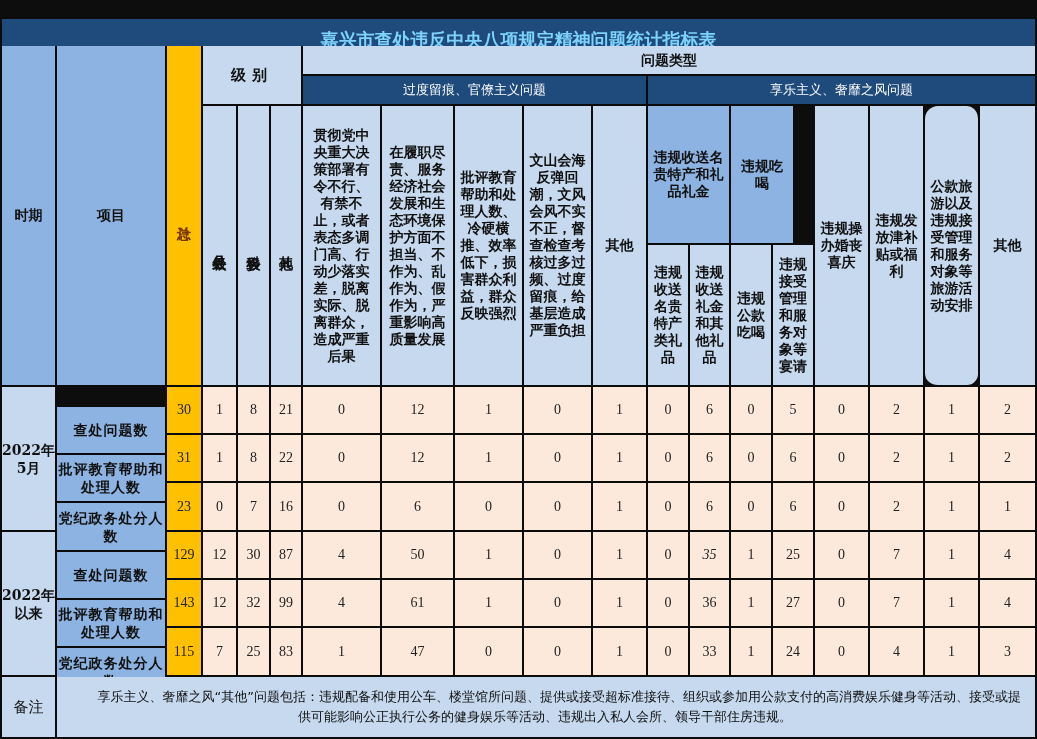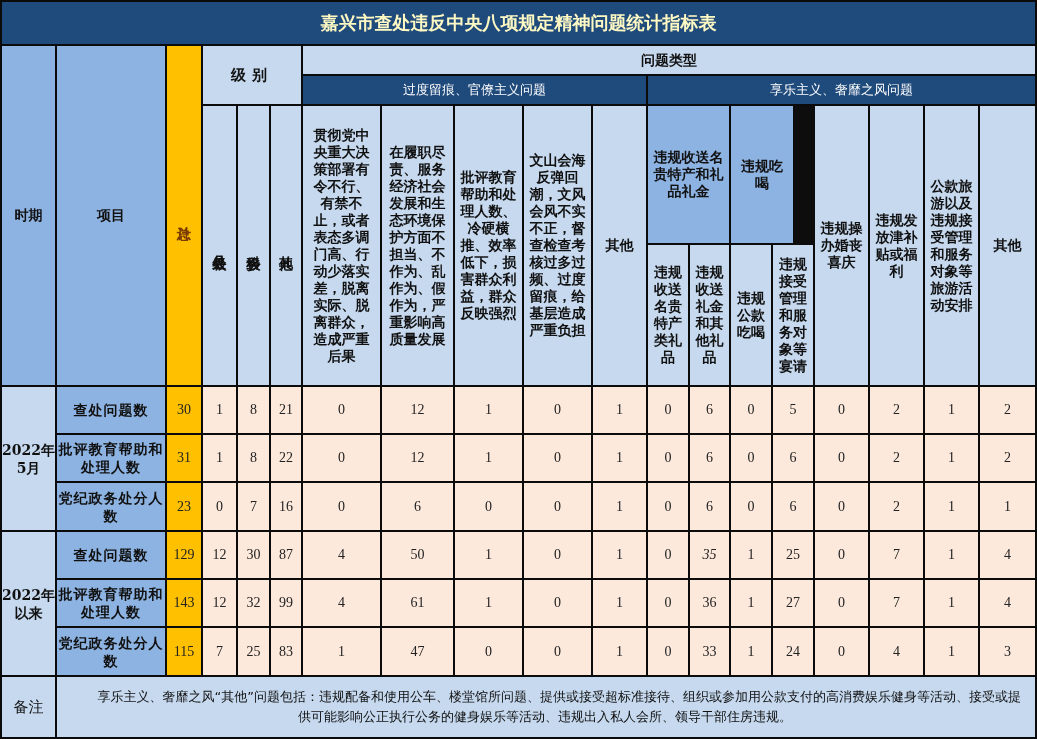--- a/index.html
+++ b/index.html
@@ -5,32 +5,32 @@
   html, body { margin: 0; padding: 0; background: #ffffff; }
   body { width: 1037px; height: 739px; overflow: hidden; font-family: "DejaVu Sans", sans-serif; }
   .wrap { position: relative; width: 1037px; height: 739px; background: #0d0d0d; }
   .cell {
     position: absolute; box-sizing: border-box;
     border-right: 2px solid #0b0b0b; border-bottom: 2px solid #0b0b0b;
     display: flex; align-items: center; justify-content: center; text-align: center;
     color: #111; overflow: hidden;
   }
   .title {
-    background: #1f4a7c; color: #fef9c3; font-family: "DejaVu Serif", serif;
-    font-weight: bold; font-size: 18px; letter-spacing: 0px;
+    background: #1f4a7c; color: #7dd3fc; font-family: "DejaVu Serif", serif;
+    font-weight: bold; font-size: 18px; letter-spacing: 0px; margin-top: 17px;
   }
   .dark { background: #1f4a7c; color: #ffffff; font-size: 13px; }
   .light { background: #c6d9ef; }
   .mid { background: #8db3e2; }
   .gold { background: #ffc000; }
   .data { background: #fce9dc; font-family: "Liberation Serif", serif; font-size: 14px; color: #222; }
   .data.gold { background: #ffc000; }
   .hd { font-weight: bold; font-size: 14px; line-height: 17px; padding: 2px 4px; }
   .vt { writing-mode: vertical-rl; text-orientation: upright; letter-spacing: 1px; }
-  .item { font-weight: bold; font-size: 14px; line-height: 18px; letter-spacing: 1px; }
+  .item { font-weight: bold; font-size: 14px; line-height: 18px; letter-spacing: 1px; margin-top: 20px; }
   .period { font-weight: bold; font-size: 14px; line-height: 18px; font-family: "DejaVu Serif", serif; }
   .note-label { font-size: 15px; }
   .note-text { font-size: 13px; line-height: 20px; justify-content: flex-start; text-align: center; padding: 4px 10px 4px 8px; font-weight: normal; }
   .note-text span { text-indent: 2.2em; display: block; }
 </style>
 </head>
 <body>
 
 <div class="wrap">
 
@@ -64,21 +64,21 @@
   <div class="cell light hd" style="left:593px;top:106px;width:55px;height:281px;">其他</div>
 
   <div class="cell mid hd" style="left:648px;top:106px;width:83px;height:139px;">违规收送名贵特产和礼品礼金</div>
   <div class="cell mid hd" style="left:731px;top:106px;width:64px;height:139px;">违规吃喝</div>
   <div class="cell light hd" style="left:648px;top:245px;width:42px;height:142px;">违规收送名贵特产类礼品</div>
   <div class="cell light hd" style="left:690px;top:245px;width:41px;height:142px;">违规收送礼金和其他礼品</div>
   <div class="cell light hd" style="left:731px;top:245px;width:42px;height:142px;">违规公款吃喝</div>
   <div class="cell light hd" style="left:773px;top:245px;width:42px;height:142px;">违规接受管理和服务对象等宴请</div>
   <div class="cell light hd" style="left:815px;top:106px;width:55px;height:281px;">违规操办婚丧喜庆</div>
   <div class="cell light hd" style="left:870px;top:106px;width:55px;height:281px;">违规发放津补贴或福利</div>
-  <div class="cell light hd" style="left:925px;top:106px;width:55px;height:281px;">公款旅游以及违规接受管理和服务对象等旅游活动安排</div>
+  <div class="cell light hd" style="left:925px;top:106px;width:55px;height:281px;border-radius:13px;">公款旅游以及违规接受管理和服务对象等旅游活动安排</div>
   <div class="cell light hd" style="left:980px;top:106px;width:57px;height:281px;">其他</div>
 
   <div class="cell light period" style="left:0;top:387px;width:57px;height:145px;border-left:2px solid #0b0b0b;">2022年5月</div>
   <div class="cell light period" style="left:0;top:532px;width:57px;height:145px;border-left:2px solid #0b0b0b;">2022年以来</div>
 
   <div id="rows">
       <div class="cell mid item" style="left: 57px; top: 387px; width: 110px; height: 48px;">查处问题数</div>
       <div class="cell data gold" style="left: 167px; top: 387px; width: 36px; height: 48px;">30</div>
       <div class="cell data" style="left: 203px; top: 387px; width: 35px; height: 48px;">1</div>
       <div class="cell data" style="left: 238px; top: 387px; width: 33px; height: 48px;">8</div>

